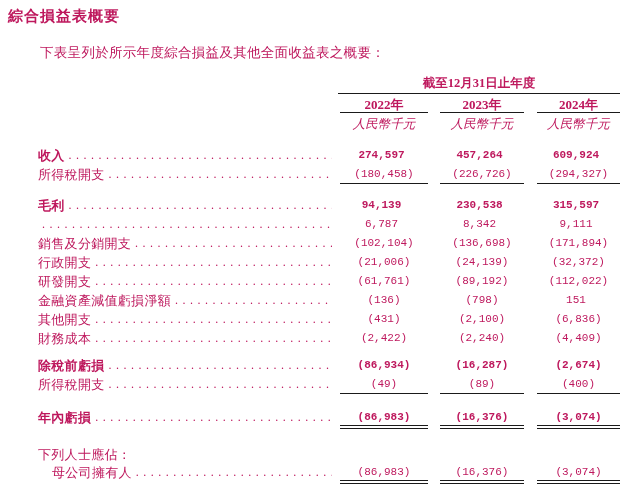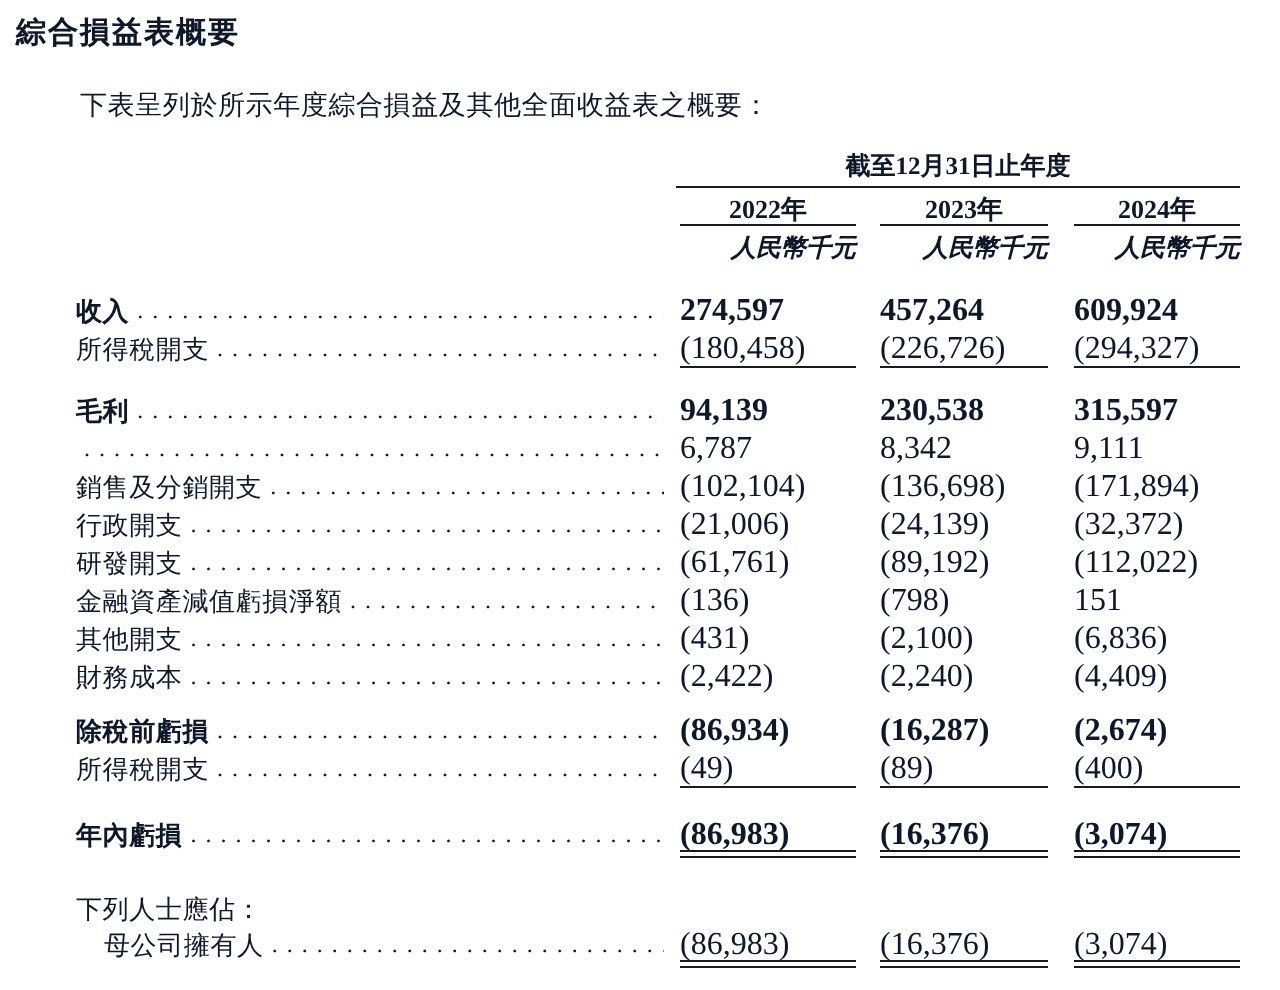--- a/index.html
+++ b/index.html
@@ -1,21 +1,21 @@
 <!DOCTYPE html>
 <html><head>
 <meta charset="utf-8">
 <style>
   * { margin:0; padding:0; box-sizing:content-box; }
   html,body { background:#ffffff; }
   .page {
     position:relative;
     width:640px; height:495px;
     background:#ffffff;
-    color:#0f172a;
+    color:#be185d;
     font-family:"Liberation Serif","DejaVu Serif",serif;
     overflow:hidden;
   }
   .doc-title {
     position:absolute; left:8px; top:7px;
     font-size:15px; font-weight:bold; letter-spacing:1px;
   }
   .intro {
     position:absolute; left:40px; top:44px;
     font-size:13.5px; letter-spacing:0.3px;
@@ -31,37 +31,37 @@
   }
   .hrow { display:flex; }
   .flexgap { flex:1; }
   .yearsrow { margin-top:2px; }
   .yr {
     font-weight:bold; font-size:13px; text-align:center;
     height:16px; line-height:17px;
     border-bottom:1.5px solid #1a1a1a;
   }
   .unitsrow { margin-top:2px; }
-  .unit { font-style:italic; font-size:12.5px; text-align:right; height:17px; line-height:18px;font-weight:bold; }
+  .unit { font-style:italic; font-size:12.5px; text-align:center; height:17px; line-height:18px; }
 
   
   .rows { margin-top:14px; }
   .row { display:flex; height:19px; line-height:19px; font-size:13px; }
   .row .label { white-space:nowrap; letter-spacing:0.3px; }
   .leader {
     flex:1; overflow:hidden; white-space:nowrap;
     margin-left:4px; margin-right:8px;
     font-size:12px;
   }
   .leader::after {
     content:"............................................................................";
     letter-spacing:4.5px;
   }
   .val {
-    text-align:left; white-space:nowrap; font-size:16px;
+    text-align:center; white-space:nowrap; font-size:11px;font-family:Liberation Mono, monospace;
   }
   .c1 { width:88px; }
   .c2 { width:84px; margin-left:12px; }
   .c3 { width:83px; margin-left:13px; }
   .pos { padding-right:5px; box-sizing:border-box; }
   .bold .label, .bold .val { font-weight:bold; }
   .u1 { border-bottom:1.3px solid #1a1a1a; }
   .u2 { border-bottom:4px double #1a1a1a; }
   .row.dbl { height:20px; line-height:17px; }
   .indent { padding-left:14px; }

